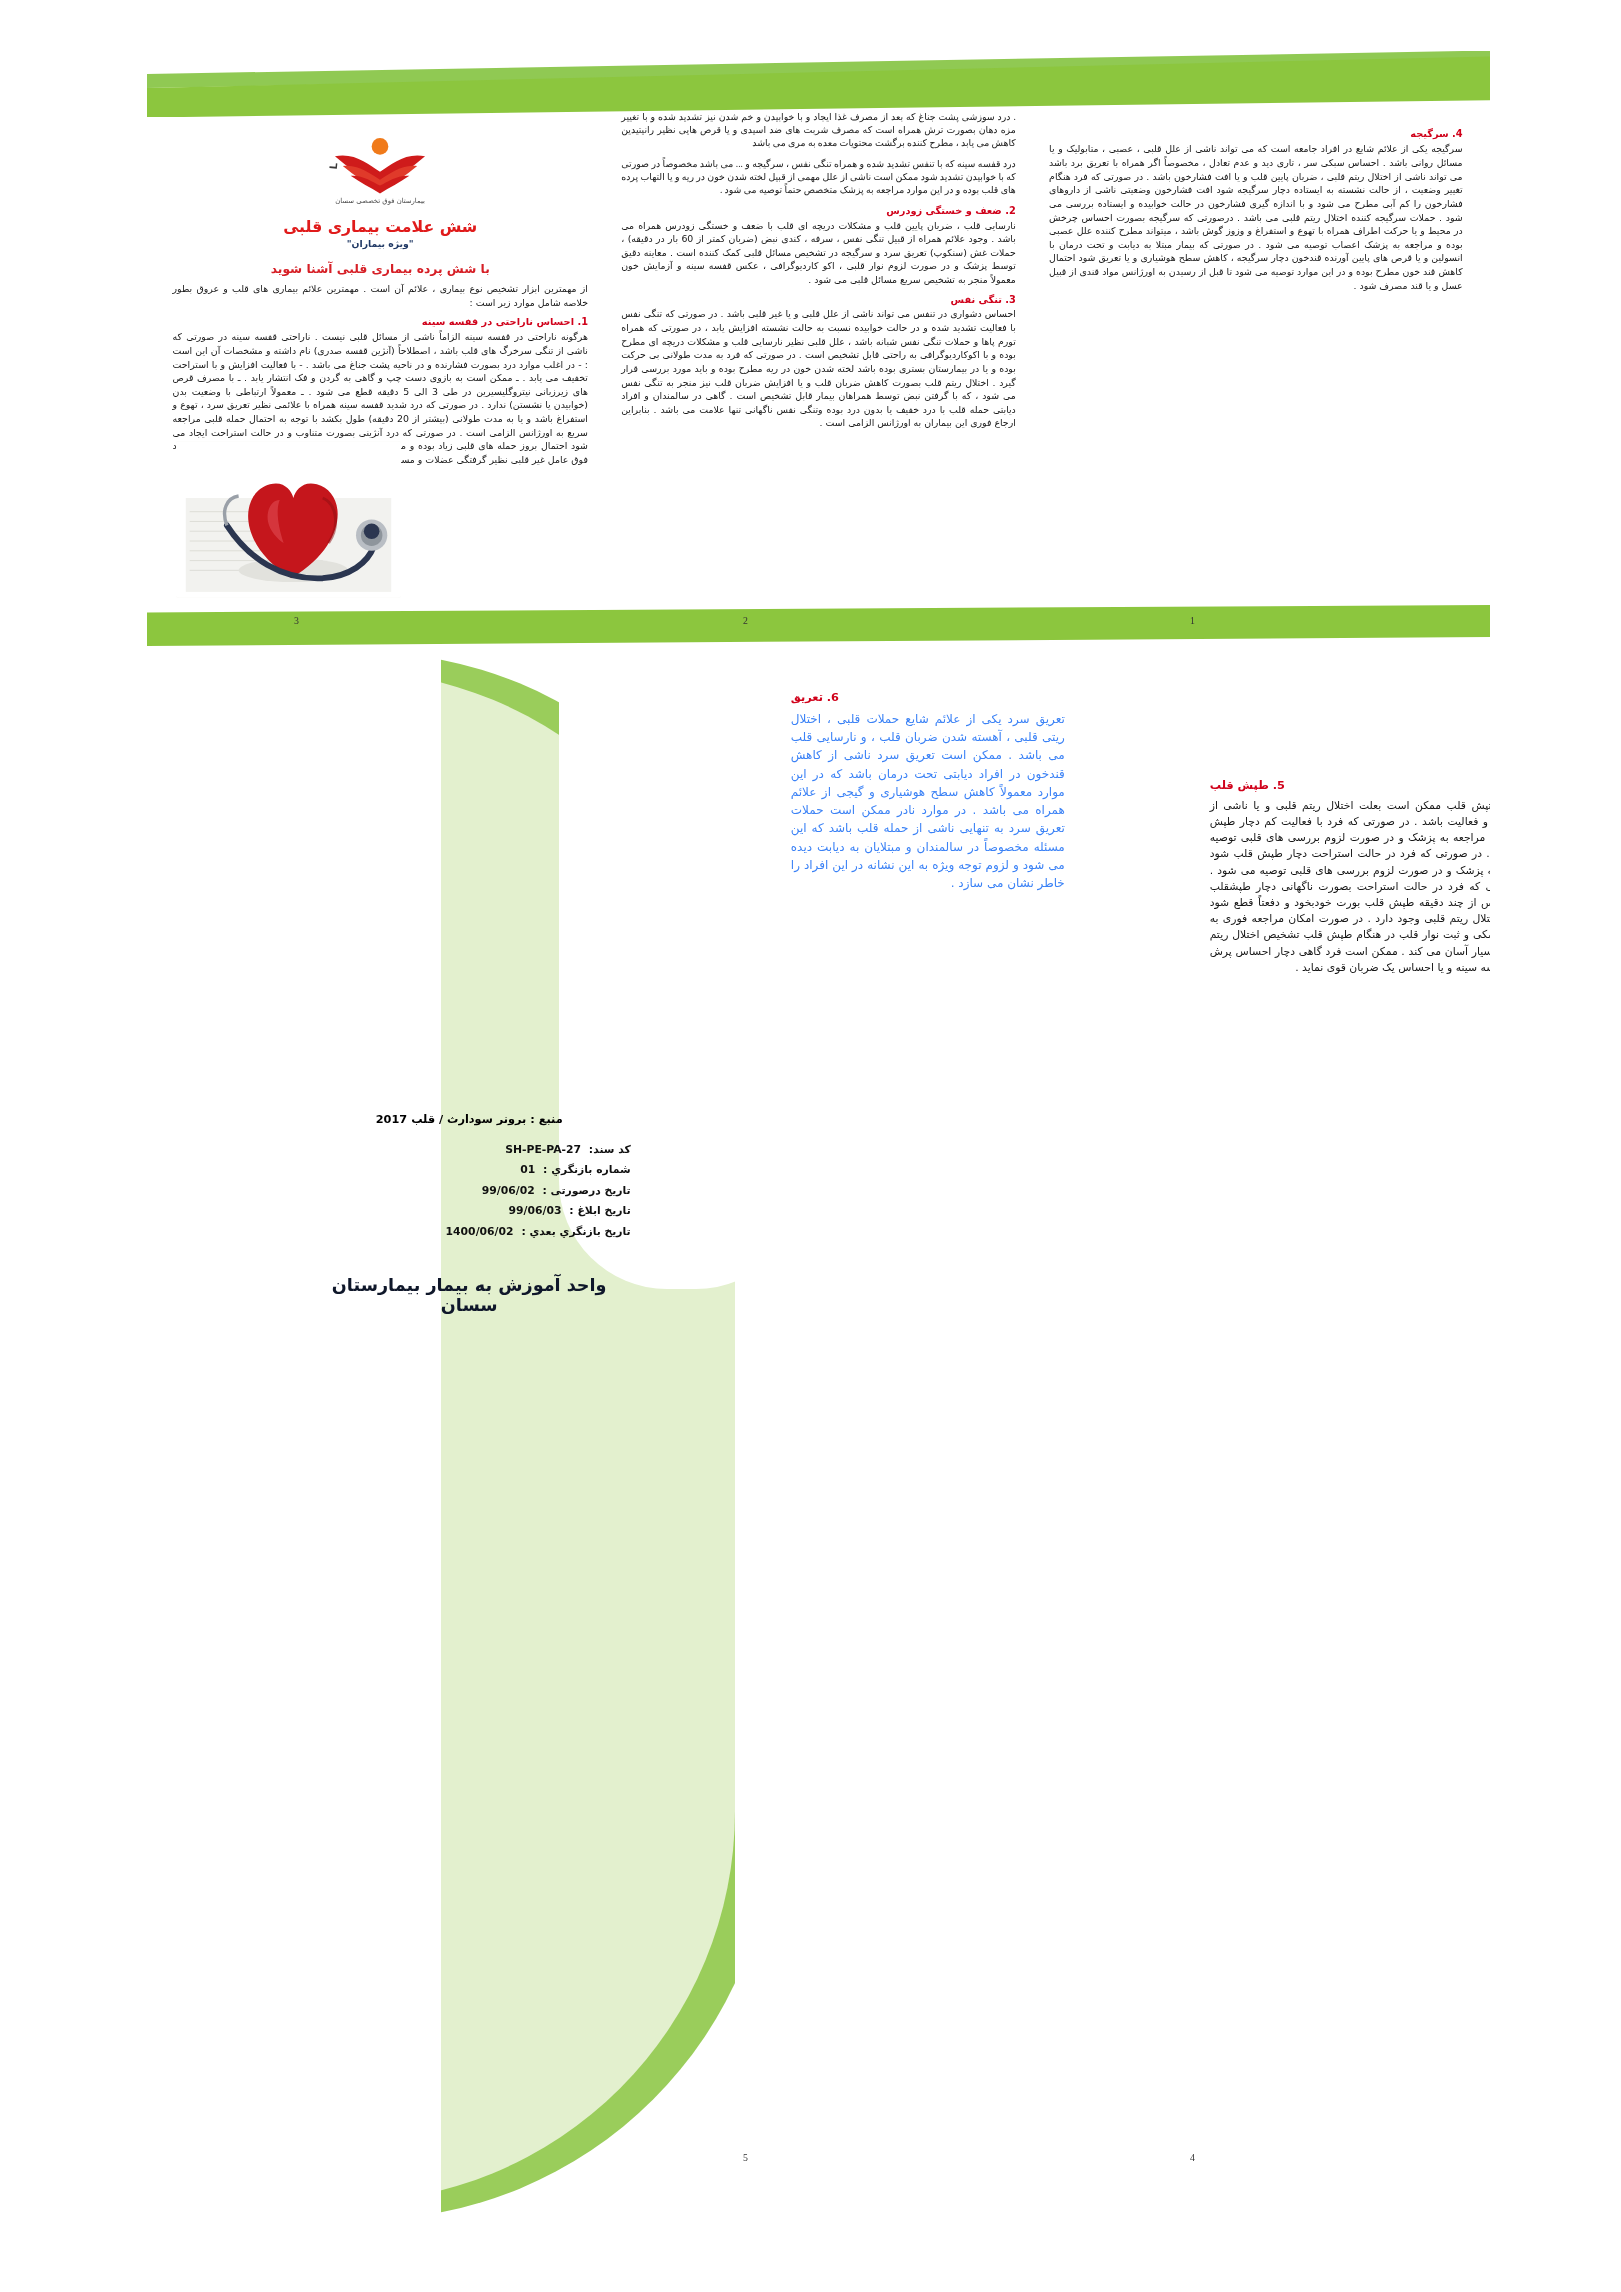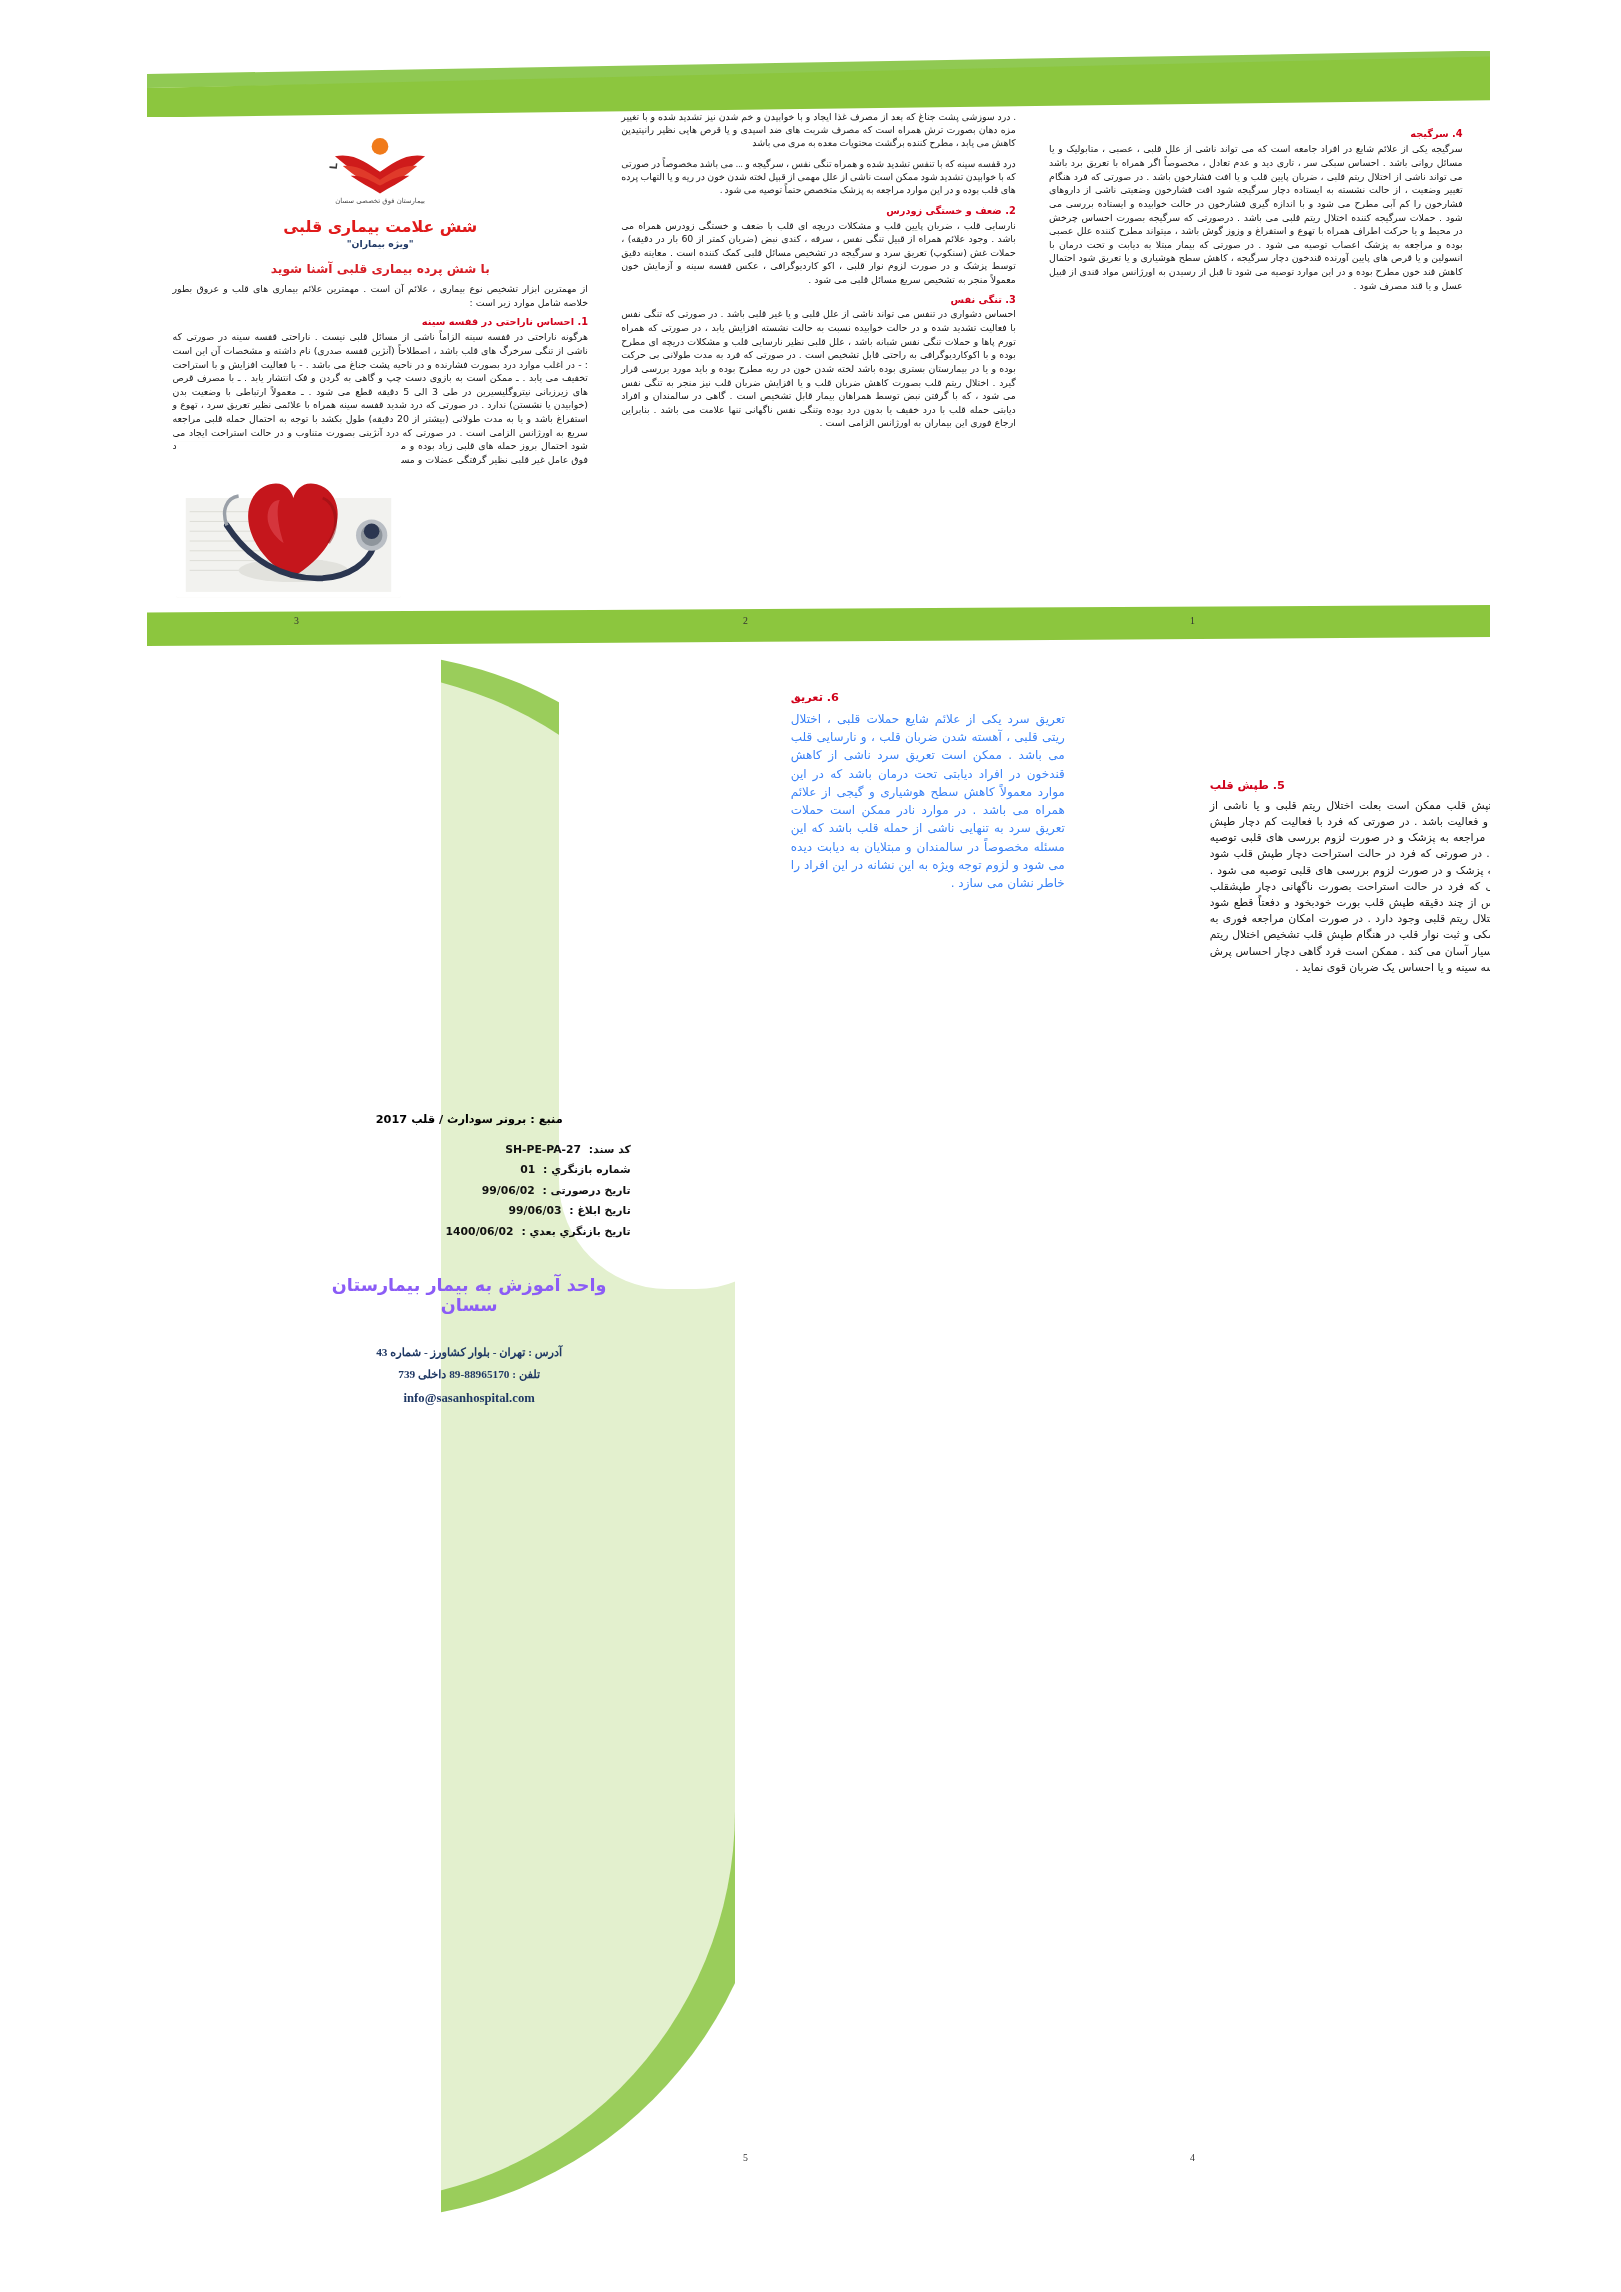--- a/index.html
+++ b/index.html
@@ -50,21 +50,21 @@
   .p2-col-right{position:absolute;left:1049px;top:127px;width:323px;padding:0 13.7px;}
   .p2-col-left{position:absolute;left:147px;top:461px;width:323px;padding:0 13.7px;}
 
   .p2text{font-size:12px;line-height:1.52;text-align:justify;color:#3b82f6;direction:rtl;margin:0 0 7.8px 0;}
   .p2text-r{font-size:10.8px;line-height:1.5;text-align:justify;color:#161616;direction:rtl;margin:0 0 6.9px 0;}
   .p2-sec-h{font-size:11.3px;font-weight:bold;color:#D0021B;margin:0 0 5.9px 0;text-align:left;direction:rtl;}
 
   .meta-block{direction:rtl;text-align:right;font-size:10.8px;color:#101010;font-weight:bold;line-height:1.9;}
   .meta-block .row{display:flex;justify-content:flex-start;gap:7.8px;}
   .meta-src{font-size:11.3px;font-weight:bold;margin-bottom:13.7px;text-align:center;}
-  .unit-red{font-size:17.6px;font-weight:bold;color:#8b5cf6;text-align:center;margin:33px 0 25.5px 0;
+  .unit-red{font-size:17.6px;font-weight:bold;color:#0f172a;text-align:center;margin:33px 0 25.5px 0;
       direction:rtl;letter-spacing:-0.3px;}
   .contact{direction:rtl;text-align:center;font-size:11.3px;font-weight:bold;color:#1F3864;line-height:2.0;
       font-family:"Liberation Serif",serif;}
   .contact .mail{font-family:"Liberation Serif",serif;font-size:12.7px;}
 
   .p2-footer-band{position:absolute;left:0;top:1482px;width:1343px;height:39px;background:transparent;}
   .p2num{position:absolute;top:1500px;font-size:9.8px;color:#333;font-family:"Liberation Serif",serif;}
 </style>
 </head>
 <body>
@@ -187,24 +187,19 @@
         <span>99/06/03</span>
       </div>
       <div class="row">
         <span>تاریخ بازنگري بعدي :</span>
         <span>1400/06/02</span>
       </div>
     </div>
 
     <div class="unit-red">واحد آموزش به بیمار بیمارستان سسان</div>
 
-    <div class="contact">
-      <div>آدرس : تهران - بلوار کشاورز - شماره 43</div>
-      <div>تلفن : 88965170-89 داخلی 739</div>
-      <div class="mail">info@sasanhospital.com</div>
-    </div>
   </div>
 
   <div class="p2-footer-band"></div>
   <span class="p2num" style="left:596px;">5</span>
   <span class="p2num" style="left:1043px;">4</span>
 </div>
 
 
 </body></html>

